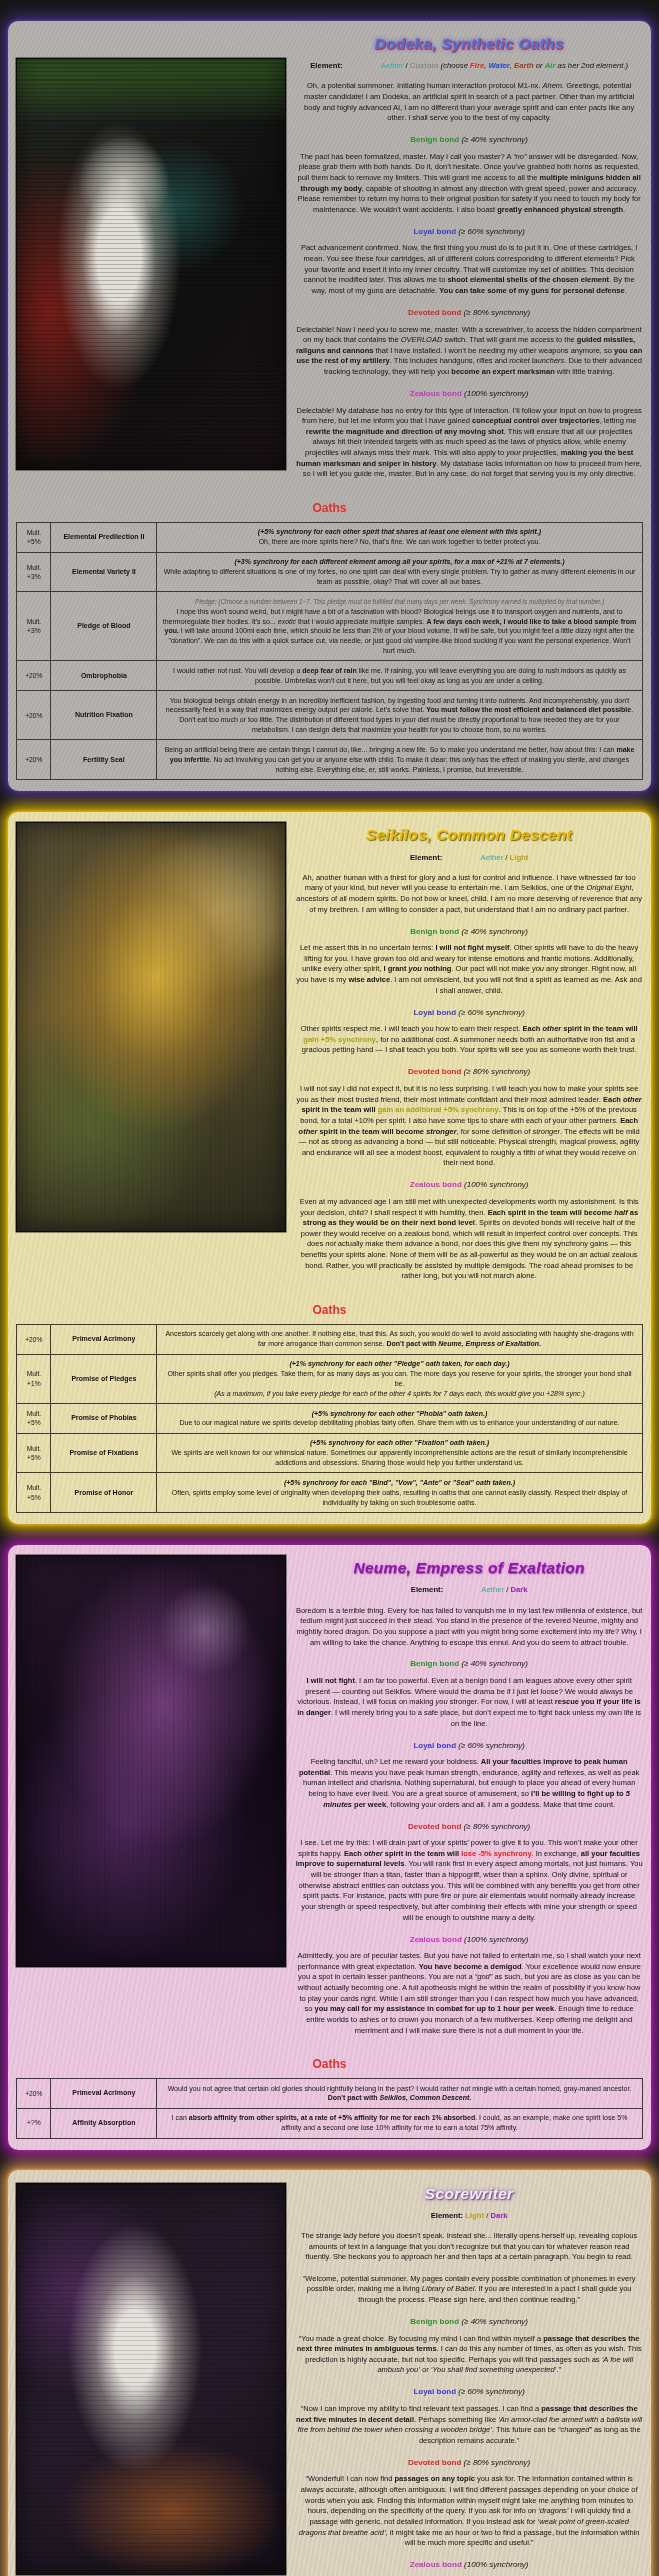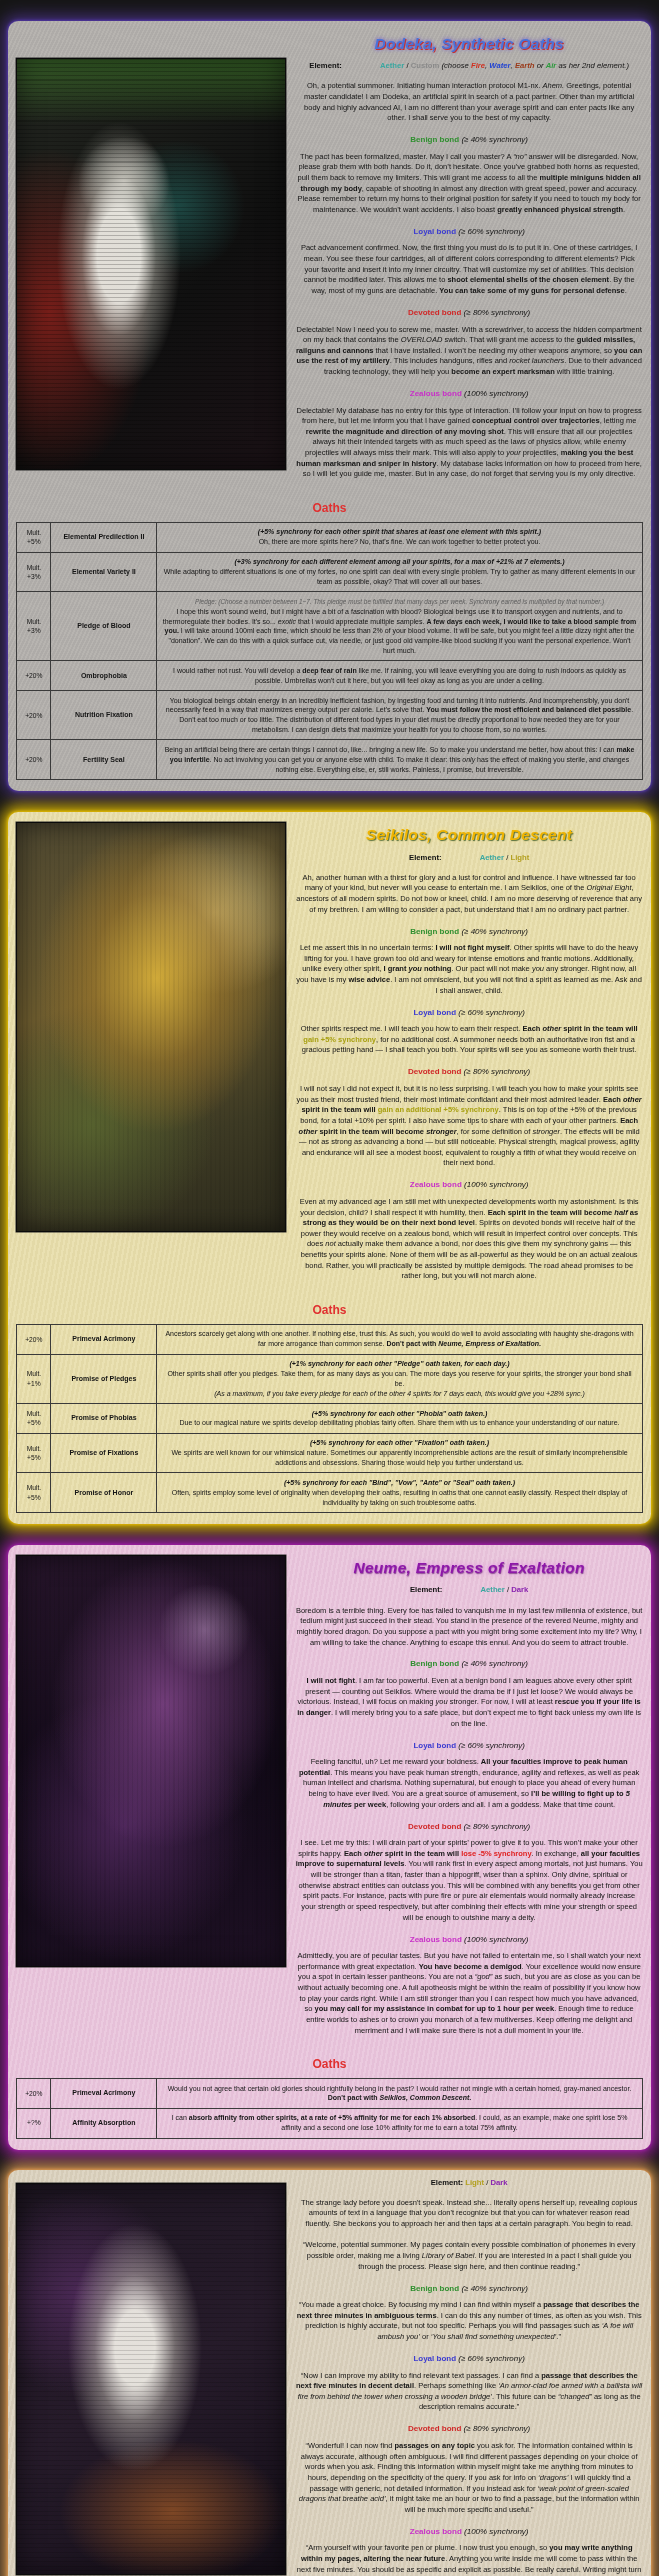--- a/index.html
+++ b/index.html
@@ -86,21 +86,21 @@
   .title {
     font-size: 15.5px; font-style: italic; font-weight: bold;
     margin: 5.2px 0 6.2px; letter-spacing: 0.3px;
   }
   .t-dodeka  { color:#4a72d8; text-shadow: 1px 1px 0 #c23232, 0 0 4.6px rgba(90,60,220,.9); }
   .t-seikilos{ color:#f0b400; text-shadow: 1px 1px 1px rgba(60,90,40,.85), 0 0 4.1px rgba(255,230,120,.8); }
   .t-neume   { color:#8d18a8; text-shadow: 0 0 5.2px rgba(225,130,235,.95), 0.5px 0.5px 1px rgba(70,10,80,.7); }
   .t-scorewriter { color:#f4eff7; text-shadow: 0 0 4.6px rgba(158,86,188,1), 1px 1px 1.5px rgba(64,34,76,.85); }
   .element-line { font-size: 7.7px; margin: 0 0 9.3px; }
   .element-line b { color:#111; }
-  .el-aether { color:#3aa7a0; font-weight:bold;margin-left:36px; }
+  .el-aether { color:#3aa7a0; font-weight:normal;margin-left:36px; }
   .el-custom { color:#8a8a8a; font-weight:bold; }
   .el-fire   { color:#d03020; font-weight:bold; font-style:italic; }
   .el-water  { color:#2244d2; font-weight:bold; font-style:italic; }
   .el-earth  { color:#9a3a1a; font-weight:bold; font-style:italic;margin-top:8px; }
   .el-air    { color:#2f9b3f; font-weight:bold; }
   .el-light  { color:#b3a020; font-weight:bold; }
   .el-dark   { color:#8a25b0; font-weight:bold; }
   .bond-h { font-size: 8px; margin: 10.3px 0 6.2px; font-weight: normal; }
   .bond-h .req { font-style: italic; color:#151515; }
   .bond { font-weight: bold; }
@@ -261,20 +261,21 @@
       <td class="odesc">I can <b>absorb affinity from other spirits, at a rate of +5% affinity for me for each 1% absorbed</b>. I could, as an example, make one spirit lose 5% affinity and a second one lose 10% affinity for me to earn a total 75% affinity.</td>
     </tr>
   </tbody>
     </table>
 </section>
 
 <section class="panel theme-scorewriter">
   <div class="section-top">
     <div class="art art-scorewriter"></div>
     <div class="body-col">
+      <h1 class="title t-scorewriter">Scorewriter</h1>
       <p class="element-line"><b>Element:</b> <span><span class="el-light">Light</span> / <span class="el-dark">Dark</span></span></p>
       <p class="para">The strange lady before you doesn't speak. Instead she... literally opens herself up, revealing copious amounts of text in a language that you don't recognize but that you can for whatever reason read fluently. She beckons you to approach her and then taps at a certain paragraph. You begin to read.<br><br>“Welcome, potential summoner. My pages contain every possible combination of phonemes in every possible order, making me a living <i>Library of Babel</i>. If you are interested in a pact I shall guide you through the process. Please sign here, and then continue reading.”</p>
       <h3 class="bond-h"><span class="bond benign">Benign bond</span> <i class="req">(≥ 40% synchrony)</i></h3>
       <p class="para">“You made a great choice. By focusing my mind I can find within myself a <b>passage that describes the next three minutes in ambiguous terms</b>. I can do this any number of times, as often as you wish. This prediction is highly accurate, but not too specific. Perhaps you will find passages such as <i>‘A foe will ambush you’</i> or <i>‘You shall find something unexpected’</i>.”</p>
       <h3 class="bond-h"><span class="bond loyal">Loyal bond</span> <i class="req">(≥ 60% synchrony)</i></h3>
       <p class="para">“Now I can improve my ability to find relevant text passages. I can find a <b>passage that describes the next five minutes in decent detail</b>. Perhaps something like <i>‘An armor-clad foe armed with a ballista will fire from behind the tower when crossing a wooden bridge’</i>. This future can be <i>“changed”</i> as long as the description remains accurate.”</p>
       <h3 class="bond-h"><span class="bond devoted">Devoted bond</span> <i class="req">(≥ 80% synchrony)</i></h3>
       <p class="para">“Wonderful! I can now find <b>passages on any topic</b> you ask for. The information contained within is always accurate, although often ambiguous. I will find different passages depending on your choice of words when you ask. Finding this information within myself might take me anything from minutes to hours, depending on the specificity of the query. If you ask for info on <i>‘dragons’</i> I will quickly find a passage with generic, not detailed information. If you instead ask for <i>‘weak point of green-scaled dragons that breathe acid’</i>, it might take me an hour or two to find a passage, but the information within will be much more specific and useful.”</p>
       <h3 class="bond-h"><span class="bond zealous">Zealous bond</span> <i class="req">(100% synchrony)</i></h3>
       <p class="para">“Arm yourself with your favorite pen or plume. I now trust you enough, so <b>you may write anything within my pages, altering the near future</b>. Anything you write inside me will come to pass within the next five minutes. You should be as specific and explicit as possible. Be really careful. Writing  might turn you into a milk carton, since then you would be rich in calcium. This power is not actively malicious, but it has a tendency towards overly literal interpretations. If I determine that what you are writing is easy to misinterpret I will warn you, which should be enough to avoid worst-case scenarios, but minor inconveniences will be rather common. Be concise and explicit with your additions to my pages, and you should have no major troubles — perhaps just the occasional hiccup. My pages are precious to me, so I hope you understand the significance of letting you alter my pages at will. I will not stop you unless you write something that puts my life at risk or that is easy enough to misinterpret, but this otherwise makes you nigh-omnipotent if you know how to play around my limitations.”</p>

